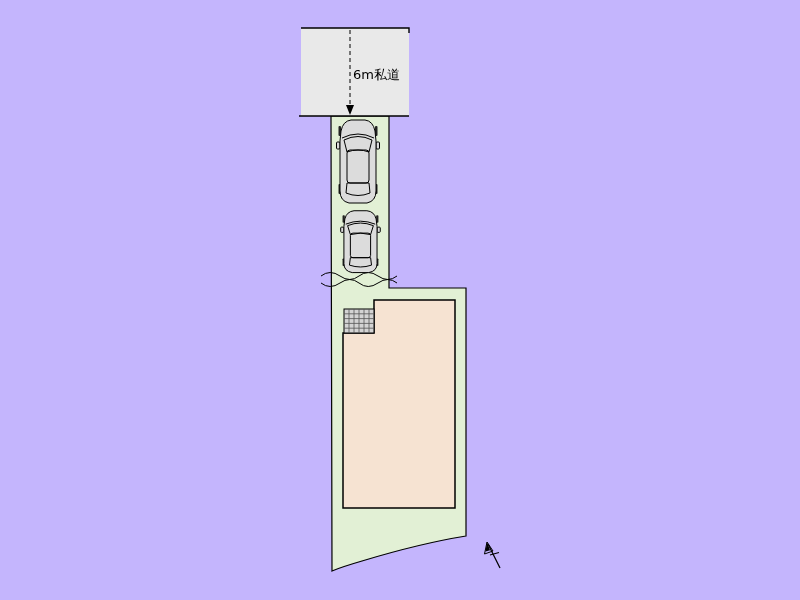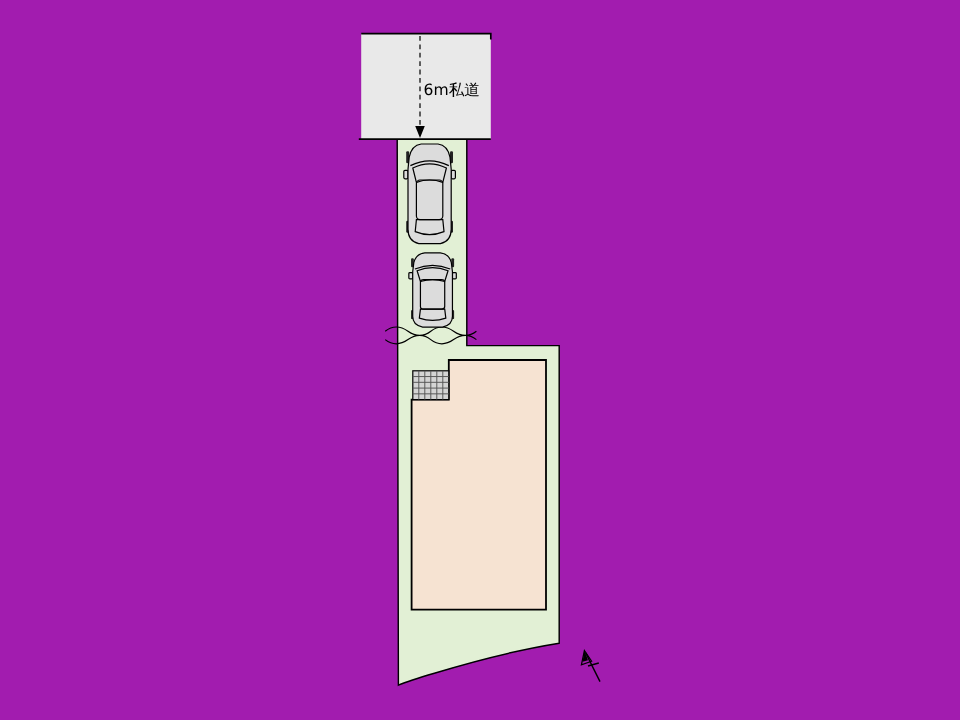--- a/index.html
+++ b/index.html
@@ -1,20 +1,20 @@
 <!DOCTYPE html>
 <html><head>
 <meta charset="utf-8">
 <style>
   html,body{margin:0;padding:0;}
   body{
     width:800px;height:600px;background:#ffffff;overflow:hidden;
     font-family:"DejaVu Sans","Liberation Sans",sans-serif;
   }
-  .canvas{position:relative;width:800px;height:600px;background:#a21caf;}
+  .canvas{position:relative;width:800px;height:600px;background:#c4b5fd;}
   svg text{font-family:"DejaVu Sans","Liberation Sans",sans-serif;}
 </style>
 </head>
 <body style="background: rgb(255, 255, 255);">
 
 <div class="canvas">
   <svg width="800" height="600" viewBox="0 0 800 600">
 
     <defs>
 

